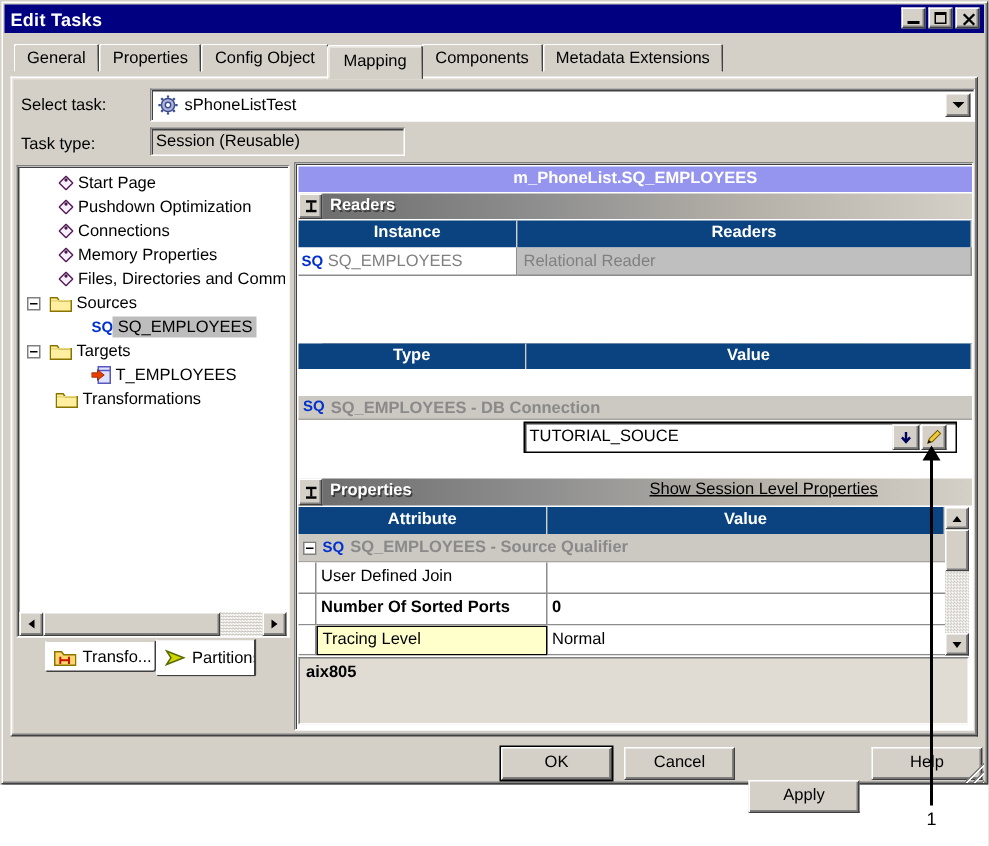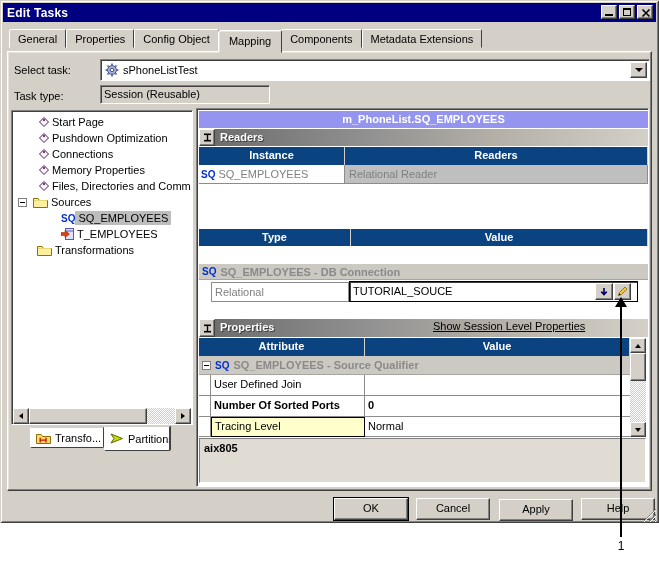--- a/index.html
+++ b/index.html
@@ -285,20 +285,32 @@
           </span>
         <span class="lbl">Sources</span>
       </div>
       <div class="trow">
         <span class="icon ind-child">
             <span class="sq-letters">SQ</span>
           </span>
         <span class="lbl sel">SQ_EMPLOYEES</span>
       </div>
       <div class="trow">
+        <span class="expandbox ind-box">
+            <i></i>
+          </span>
+        <span class="icon" style="margin-left:6px;">
+            <svg width="15" height="12" viewBox="0 0 15 12">
+              <path d="M0.5 2.5 h4.6 l1.4 2 h8 v7 h-14 z" fill="#ffef9e" stroke="#8a7400"></path>
+              <path d="M1 4.5 h13" stroke="#e7d777" fill="none"></path>
+            </svg>
+          </span>
+        <span class="lbl">Targets</span>
+      </div>
+      <div class="trow">
         <span class="icon ind-child">
             <svg width="13" height="12" viewBox="0 0 13 12">
               <rect x="4.5" y="0.5" width="8" height="11" fill="#dfe3ff" stroke="#5858c0"></rect>
               <line x1="4.5" y1="3" x2="12.5" y2="3" stroke="#5858c0"></line>
               <polygon points="0,4.5 4,4.5 4,2.5 8.5,6 4,9.5 4,7.5 0,7.5" fill="#e84000" stroke="#801800" stroke-width="0.5"></polygon>
             </svg>
           </span>
         <span class="lbl">T_EMPLOYEES</span>
       </div>
       <div class="trow">
@@ -387,21 +399,20 @@
       <span class="band">Connections</span>
     </div>
     <div class="abs gridhead" style="left:2px; top:120px; width:449px; height:17px;justify-content:center;">
       <span class="hc" style="width:152px; line-height:16px;">Type</span>
       <span class="hc" style="flex:1; line-height:16px;">Value</span>
     </div>
     <div class="abs grouprow" style="left:2px; top:155px; width:449px; height:16px;">
       <span class="sq-letters">SQ</span>
       <span>SQ_EMPLOYEES - DB Connection</span>
     </div>
-    <div class="abs cell graytxt" style="left:14px; top:173px; width:138px; height:20px; background:#fff; line-height:19px; padding-left:3px; border-left:1px solid #8c8c8c; border-top:1px solid #8c8c8c;">Relational</div>
     <div class="abs valfield" style="left:152px; top:172px; width:289px; height:21px;">
       <span>TUTORIAL_SOUCE</span>
     </div>
     <div class="abs minibtn raised" style="left:398px; top:174px; width:18px; height:17px;">
       <svg width="10" height="10" viewBox="0 0 10 10">
           <path d="M5 1 v6 M2.3 4.6 L5 7.6 L7.7 4.6" stroke="#000060" stroke-width="1.6" fill="none"></path>
         </svg>
     </div>
     <div class="abs minibtn raised" style="left:417px; top:174px; width:17px; height:17px;">
       <svg width="11" height="11" viewBox="0 0 11 11">
@@ -461,21 +472,21 @@
         </span>
     </div>
 
     <div class="abs aixbox">
       <span>aix805</span>
     </div>
   </div>
 
   <div class="abs pushbtn raised default" style="left:334px; top:498px;">OK</div>
   <div class="abs pushbtn raised" style="left:416px; top:498px;">Cancel</div>
-  <div class="abs pushbtn raised" style="left:499px; top:499px;">Apply</div>
+  <div class="abs pushbtn raised" style="left:499px; top:520px;">Apply</div>
   <div class="abs pushbtn raised" style="left:581px; top:498px;">Help</div>
 
   <div class="abs grip"></div>
 </div>
 
 <div class="abs callout-head"></div>
 <div class="abs callout-line"></div>
 <div class="abs callout-label">1</div>
 
 </body></html>

